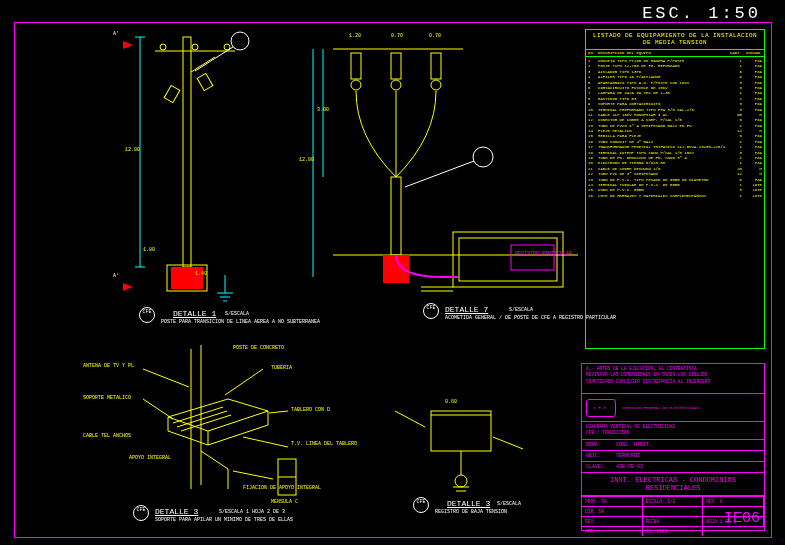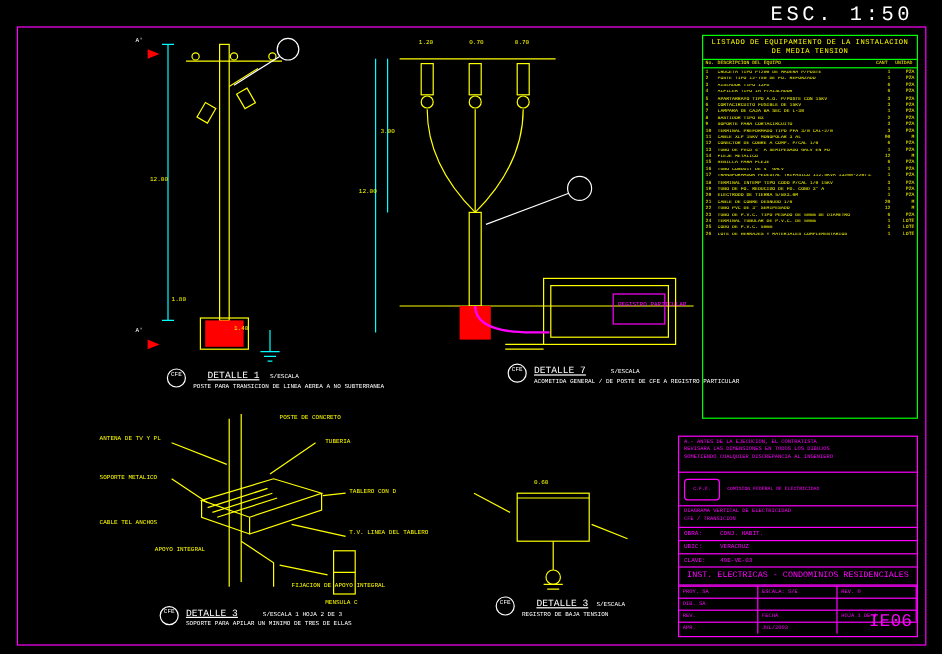--- a/index.html
+++ b/index.html
@@ -96,21 +96,21 @@
     text-overflow: clip;
   }
   .equip-q { width: 16px; flex: none; text-align: right; }
   .equip-u { width: 20px; flex: none; text-align: right; padding-left: 2px; }
 
   
   .title-block {
     position: absolute;
     right: 6px;
     bottom: 6px;
-    width: 200px;
+    width: 184px;
     height: 168px;
     border: 1px solid #ff00ff;
     color: #ff00ff;
     font-size: 5px;
   }
   .tb-row { border-bottom: 1px solid #ff00ff; padding: 2px 4px; }
   .tb-prj-line { color: #ff00ff; font-size: 4.5px; line-height: 1.4; }
   .tb-logo {
     height: 28px;
     border-bottom: 1px solid #ff00ff;

